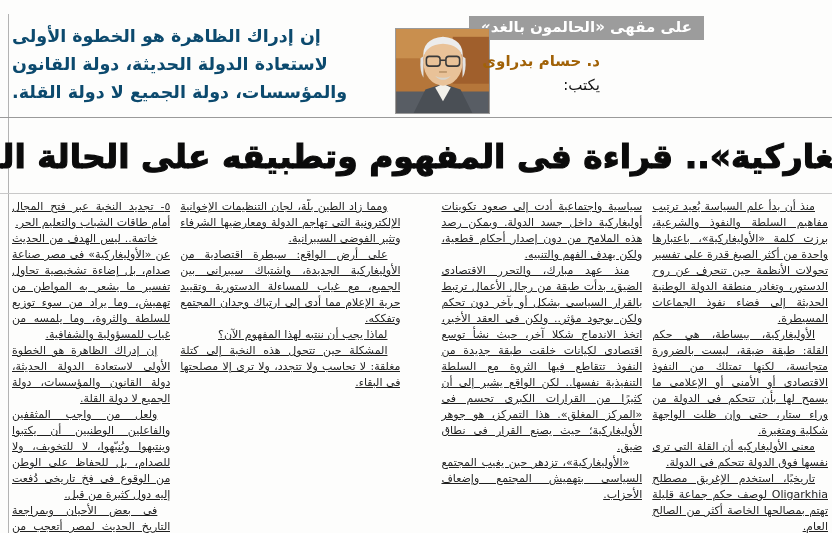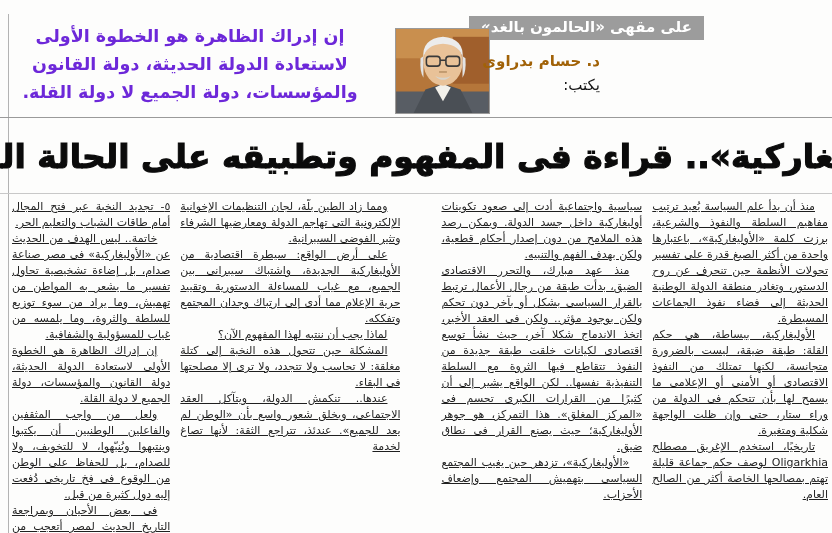--- a/index.html
+++ b/index.html
@@ -34,22 +34,22 @@
     position: absolute; top: 76px; right: 232px;
     font-weight: normal; font-size: 15px; color: #141414;
   }
   .author-photo {
     position: absolute; top: 28px; right: 342px;
     width: 95px; height: 86px; border: 1px solid #9a9a9a;
     display: block; background:#b5763a;
   }
   .pull-quote {
     position: absolute; top: 22px; right: 464px; width: 356px;
-    text-align: center; font-weight: bold;
-    font-size: 17.5px; line-height: 1.6; color: #6d28d9;
+    text-align: left; font-weight: bold;
+    font-size: 17.5px; line-height: 1.6; color: #0c4a6e;
   }
   .top-rule { position: absolute; top: 117px; left: 0; right: 0; height: 1px; background: #9a9a9a; }
   
   .headline {
     position: absolute; top: 120px; left: 0; right: 0; height: 74px;
     display: flex; align-items: center; justify-content: center;
     font-size: 33px; font-weight: bold; letter-spacing: -1px;
     color: var(--headline-color, #0b0b0b);
     -webkit-text-stroke: 1.1px var(--headline-color, #0b0b0b);
     border-bottom: 1px solid #c8c8c8;
@@ -111,35 +111,35 @@
 
   <div class="top-rule"></div>
 
   <h1 class="headline">«الأوليغاركية».. قراءة فى المفهوم وتطبيقه على الحالة المصرية</h1>
 
   <div class="article-body">
 
     <div class="col colA">
       <p>منذ أن بدأ علم السياسة يُعيد ترتيب مفاهيم السلطة والنفوذ والشرعية، برزت كلمة «الأوليغاركية»، باعتبارها واحدة من أكثر الصيغ قدرة على تفسير تحولات الأنظمة حين تنحرف عن روح الدستور، وتغادر منطقة الدولة الوطنية الحديثة إلى فضاء نفوذ الجماعات المسيطرة.</p>
       <p>الأوليغاركية، ببساطة، هي حكم القلة: طبقة ضيقة، ليست بالضرورة متجانسة، لكنها تمتلك من النفوذ الاقتصادى أو الأمنى أو الإعلامى ما يسمح لها بأن تتحكم فى الدولة من وراء ستار، حتى وإن ظلت الواجهة شكلية ومتغيرة.</p>
+      <p>معنى الأوليغاركيه أن القلة التى ترى نفسها فوق الدولة تتحكم فى الدولة.</p>
       <p>تاريخيًا، استخدم الإغريق مصطلح Oligarkhia لوصف حكم جماعة قليلة تهتم بمصالحها الخاصة أكثر من الصالح العام.</p>
     </div>
 
     <div class="col colB">
       <p class="cont">سياسية واجتماعية أدت إلى صعود تكوينات أوليغاركية داخل جسد الدولة. ويمكن رصد هذه الملامح من دون إصدار أحكام قطعية، ولكن بهدف الفهم والتنبيه.</p>
       <p>منذ عهد مبارك، والتحرر الاقتصادى الضيق، بدأت طبقة من رجال الأعمال ترتبط بالقرار السياسى بشكل أو بآخر دون تحكم ولكن بوجود مؤثر.. ولكن فى العقد الأخير، اتخذ الاندماج شكلا آخر، حيث نشأ توسع اقتصادى لكيانات خلقت طبقة جديدة من النفوذ تتقاطع فيها الثروة مع السلطة التنفيذية نفسها.. لكن الواقع يشير إلى أن كثيرًا من القرارات الكبرى تحسم فى «المركز المغلق». هذا التمركز، هو جوهر الأوليغاركية؛ حيث يصنع القرار فى نطاق ضيق.</p>
       <p>«الأوليغاركية»، تزدهر حين يغيب المجتمع السياسى بتهميش المجتمع وإضعاف الأحزاب.</p>
     </div>
 
     <div class="col colC">
       <p>ومما زاد الطين بلّة، لجان التنظيمات الإخوانية الإلكترونية التى تهاجم الدولة ومعارضيها الشرفاء وتثير الفوضى السيبرانية.</p>
       <p>على أرض الواقع: سيطرة اقتصادية من الأوليغاركية الجديدة، واشتباك سيبرانى بين الجميع، مع غياب للمساءلة الدستورية وتقييد حرية الإعلام مما أدى إلى ارتباك وجدان المجتمع وتفككه.</p>
       <p>لماذا يجب أن ننتبه لهذا المفهوم الآن؟</p>
       <p>المشكلة حين تتحول هذه النخبة إلى كتلة مغلقة: لا تحاسب ولا تتجدد، ولا ترى إلا مصلحتها فى البقاء.</p>
-      <p>عندها.. تنكمش الدولة، ويتآكل العقد الاجتماعى، ويخلق شعور واسع بأن «الوطن لم يعد للجميع». عندئذ، تتراجع الثقة: لأنها تصاغ لخدمة</p>
     </div>
 
     <div class="col colD">
       <p class="cont">٥- تجديد النخبة عبر فتح المجال أمام طاقات الشباب والتعليم الحر.</p>
       <p>خاتمة.. ليس الهدف من الحديث عن «الأوليغاركية» فى مصر صناعة صدام، بل إضاءة تشخيصية تحاول تفسير ما يشعر به المواطن من تهميش، وما يراد من سوء توزيع للسلطة والثروة، وما يلمسه من غياب للمسؤولية والشفافية.</p>
       <p>إن إدراك الظاهرة هو الخطوة الأولى لاستعادة الدولة الحديثة، دولة القانون والمؤسسات، دولة الجميع لا دولة القلة.</p>
       <p>ولعل من واجب المثقفين والفاعلين الوطنيين أن يكتبوا وينتبهوا ويُنبّهوا، لا للتخويف، ولا للصدام، بل للحفاظ على الوطن من الوقوع فى فخ تاريخى دُفعت إليه دول كثيرة من قبل.</p>
       <p>فى بعض الأحيان وبمراجعة التاريخ الحديث لمصر أتعجب من هذه الأمة التى واجهت كل هذه التغيرات والضغوط والفرص الضائعة، مع النكسات التى</p>
     </div>
 

